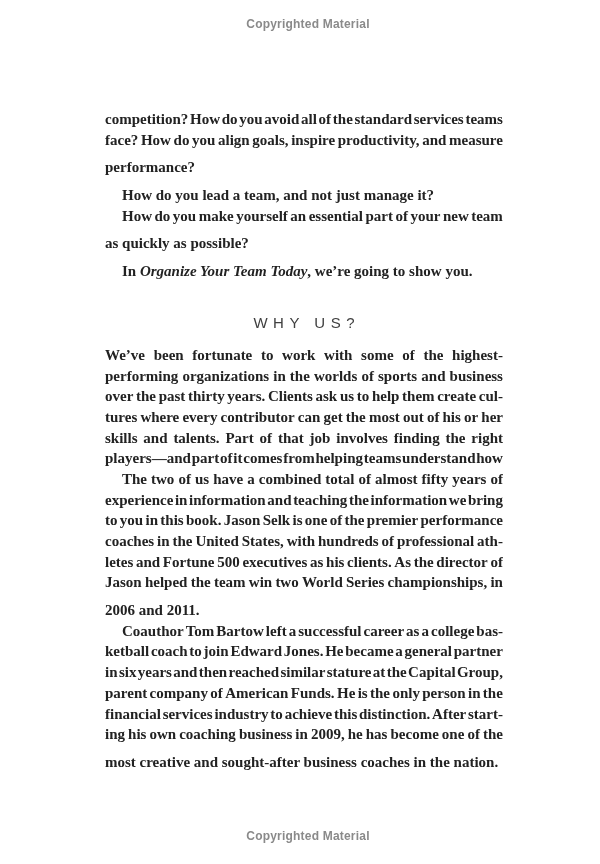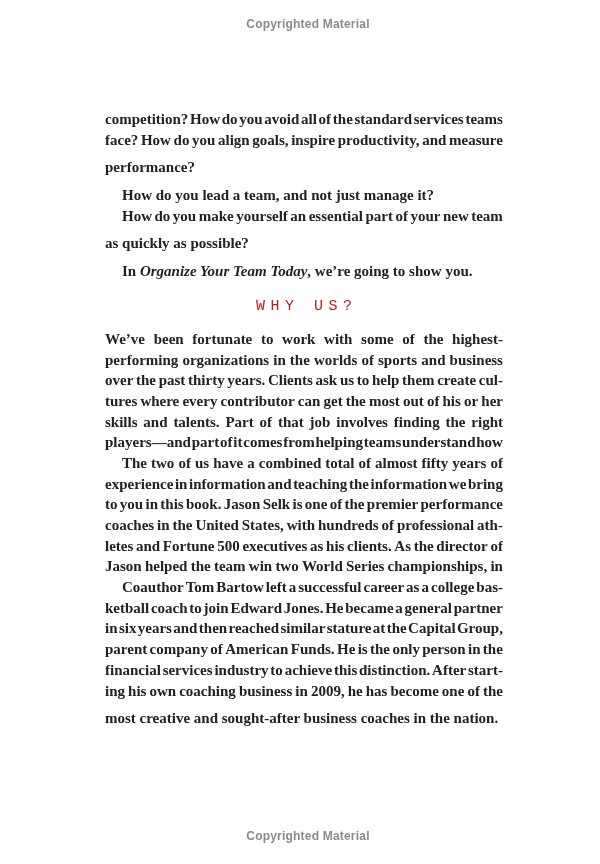--- a/index.html
+++ b/index.html
@@ -66,28 +66,28 @@
     font-weight: bold;
   }
   .line span { display: block; }
   .line-last {
     display: block;
     white-space: normal;
     margin-top: 7px;
   }
   .line-indent { padding-left: 17px; }
   .section-heading {
-    margin: 16px 0 13px 0;
-    font-family: Liberation Mono, monospace;
+    margin: 32px 0 13px 0;
+    font-family: Liberation Sans, sans-serif;
     font-size: 15px;
     line-height: 18px;
     letter-spacing: 5.5px;
     text-align: center;
     text-indent: 5.5px;
-    color: #b91c1c;
+    color: #404040;
   }
 </style>
 </head>
 <body>
 
 <div class="page">
 
   <div class="copyright top">Copyrighted Material</div>
 
 
@@ -300,20 +300,21 @@
             <span>helped</span>
             <span>the</span>
             <span>team</span>
             <span>win</span>
             <span>two</span>
             <span>World</span>
             <span>Series</span>
             <span>championships,</span>
             <span>in</span>
           </div>
+          <div class="line line-last">2006 and 2011.</div>
         </div>
         <div class="paragraph">
           <div class="line line-indent">
             <span>Coauthor</span>
             <span>Tom</span>
             <span>Bartow</span>
             <span>left</span>
             <span>a</span>
             <span>successful</span>
             <span>career</span>

